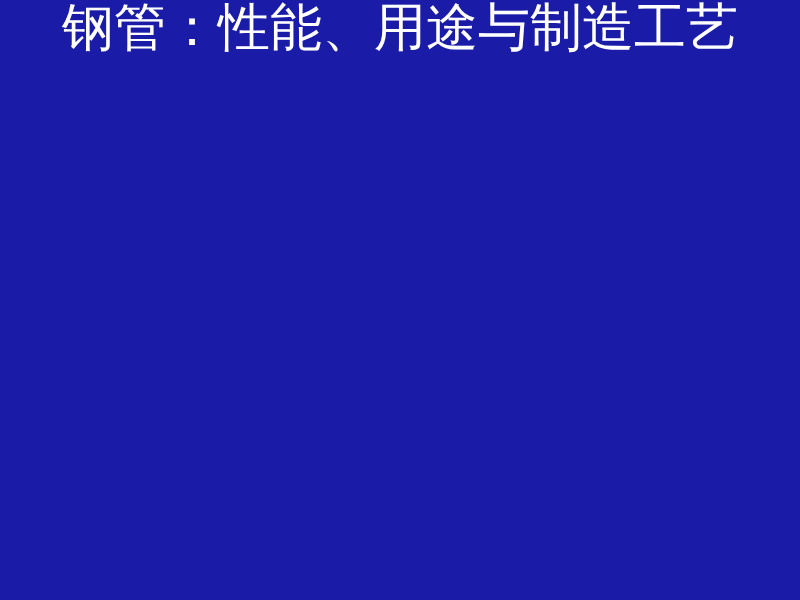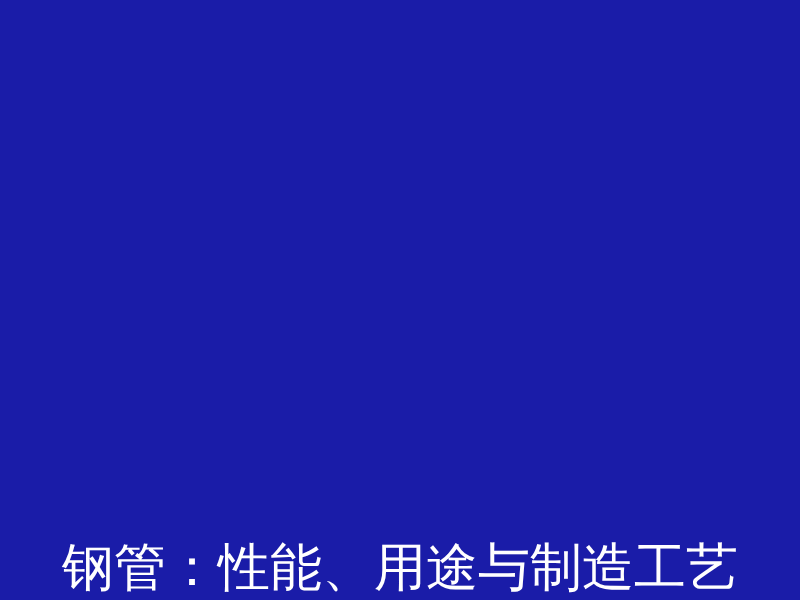--- a/index.html
+++ b/index.html
@@ -16,21 +16,21 @@
   }
 
   
   .slide {
     position: relative;
     box-sizing: border-box;
     width: 800px;
     height: 600px;
     background: #1a1ca8;
     display: flex;
-    align-items: flex-end;
+    align-items: flex-start;
     justify-content: center;
   }
 
   
   .title-block {
     width: 100%;
     padding: 0 40px;
     box-sizing: border-box;
     display: flex;
     align-items: center;

